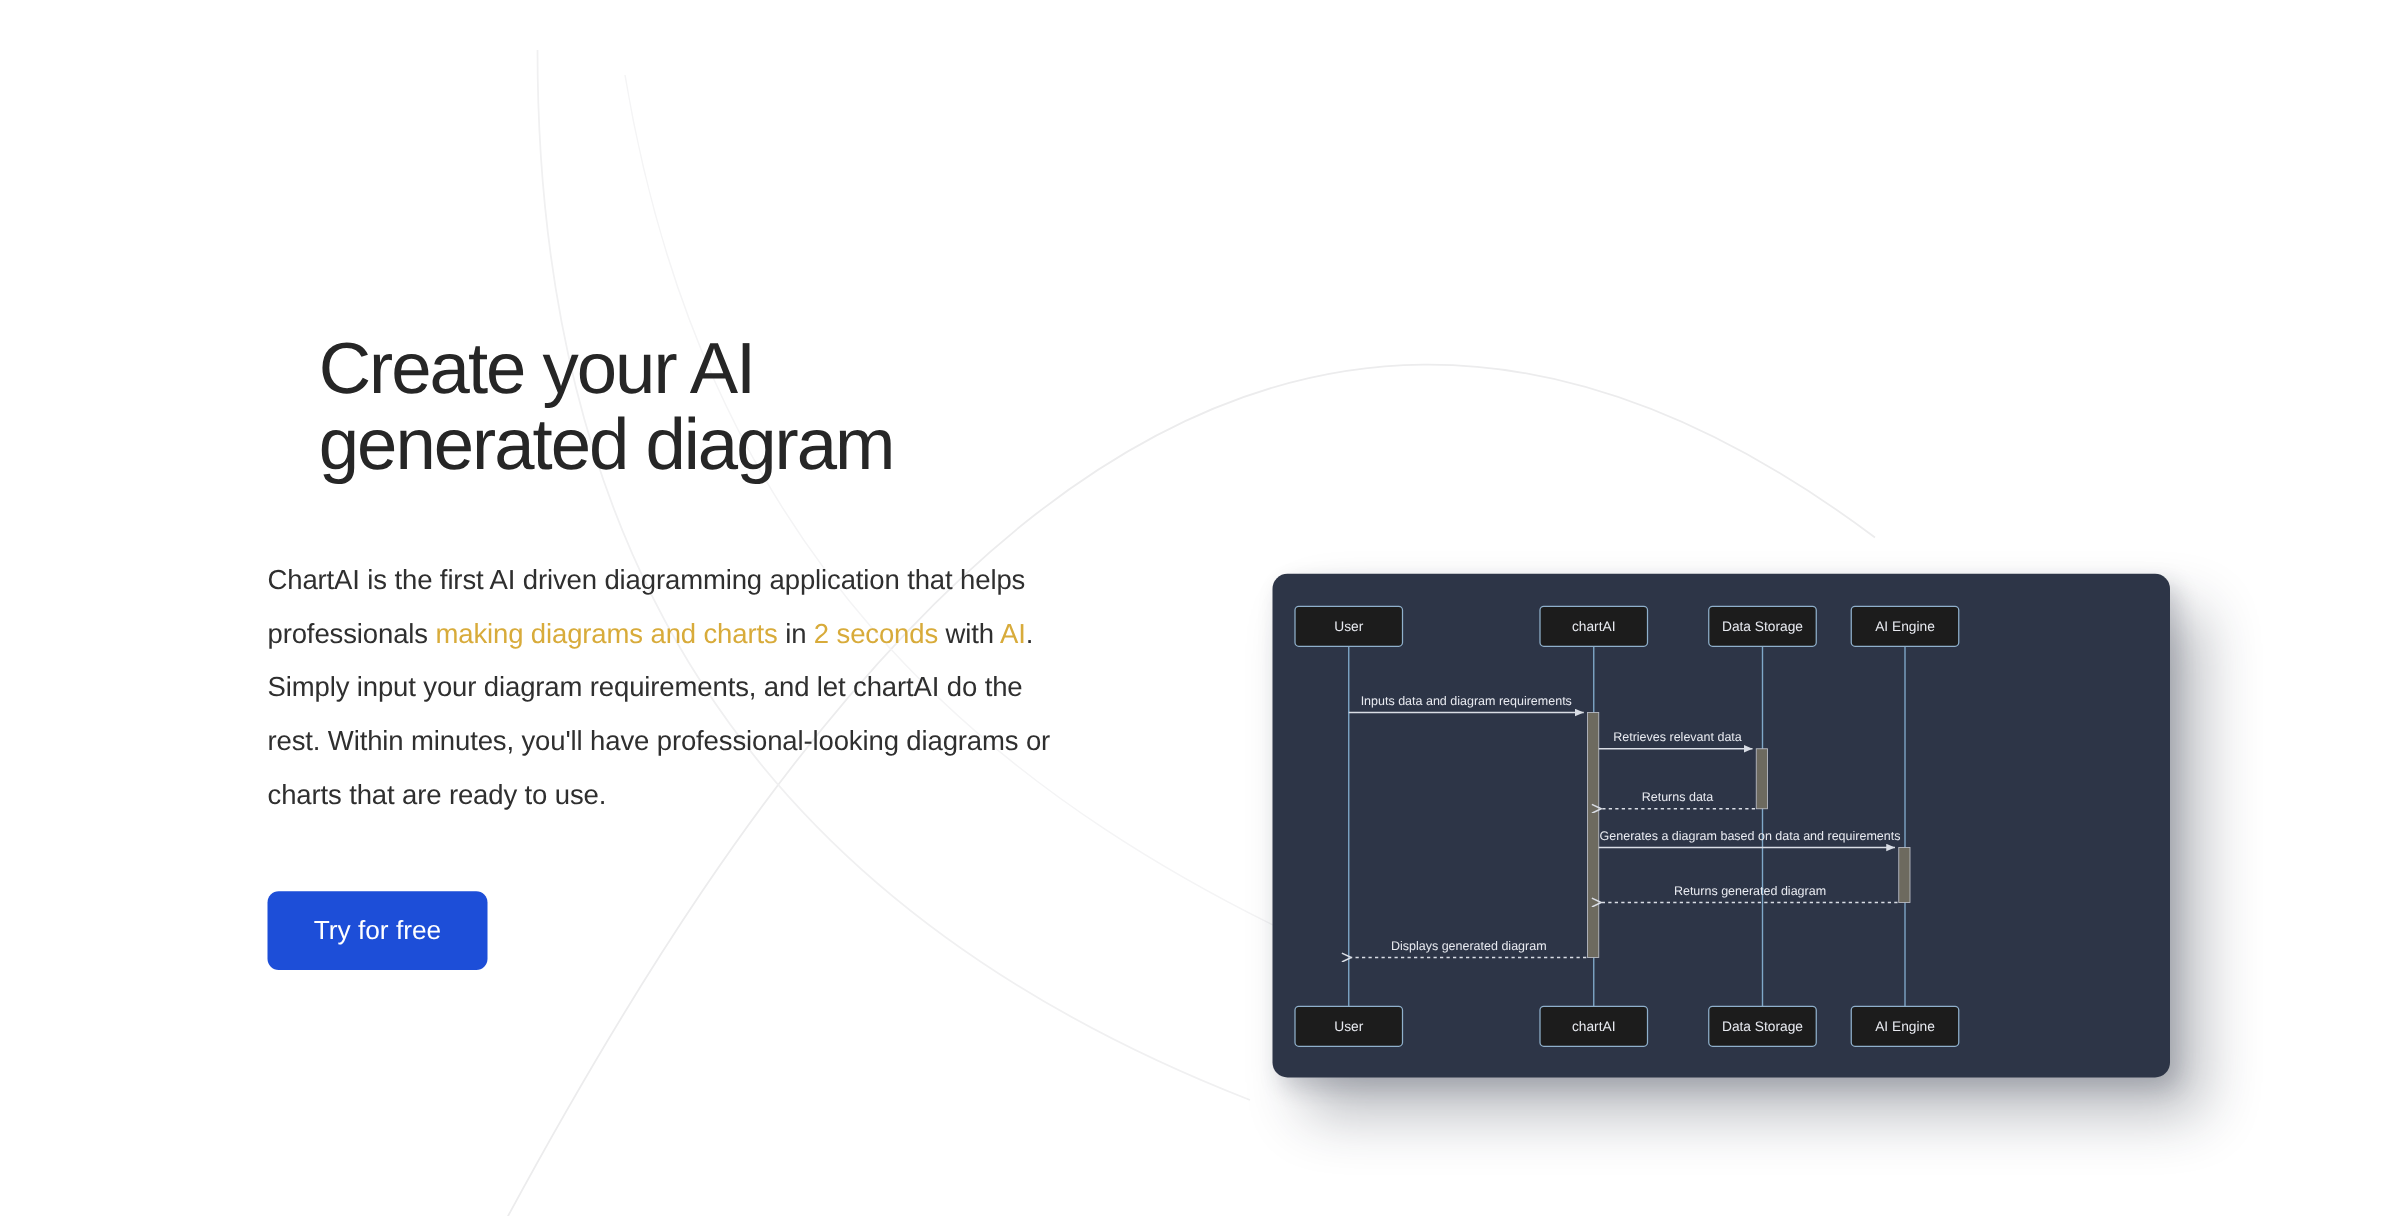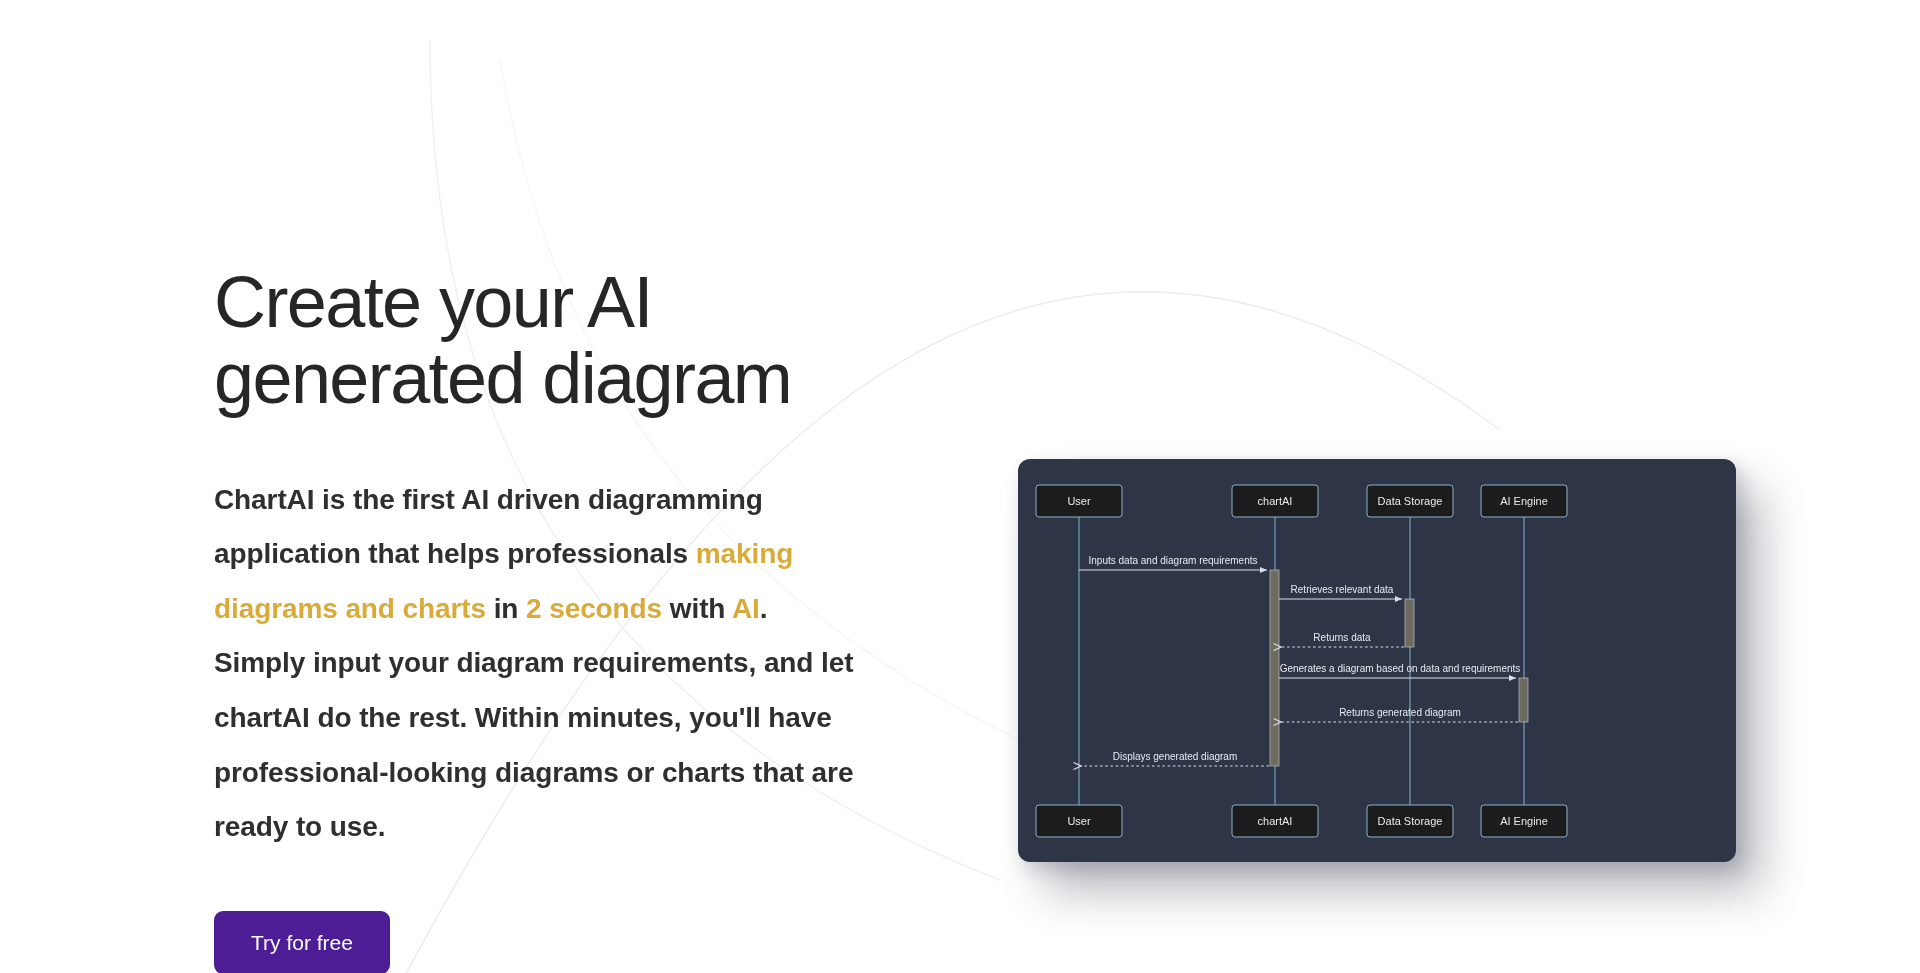--- a/index.html
+++ b/index.html
@@ -44,45 +44,46 @@
     font-size: 17px;
     font-weight: 600;
     letter-spacing: 3.1px;
     color: #6c5ce9;
     text-transform: uppercase;
     line-height: 1.2;
   }
 
   .headline {
     margin-top: 42px;
-    font-size: 72px;
+    font-size: 58px;
     line-height: 1.06;
     font-weight: 400;
     letter-spacing: -1.6px;
     color: #262626;
     white-space: pre-line;
+    margin-left: 41px;
   }
 
   .lede {
     margin-top: 56px;
     width: 650px;
-    font-size: 28px;
+    font-size: 22px;
     line-height: 1.95;
-    font-weight: 700;
+    font-weight: 400;
     color: #2f2f2f;
     letter-spacing: -0.1px;
   }
 
   .hl { color: #d8ab3a; }
 
   .cta {
     display: inline-block;
     margin-top: 56px;
     padding: 21px 37px;
-    background: #4c1d95;
+    background: #1d4ed8;
     color: #ffffff;
     font-size: 21px;
     font-weight: 400;
     line-height: 1;
     border: none;
     border-radius: 9px;
     cursor: pointer;
     font-family: "Liberation Sans", sans-serif;
   }
 

